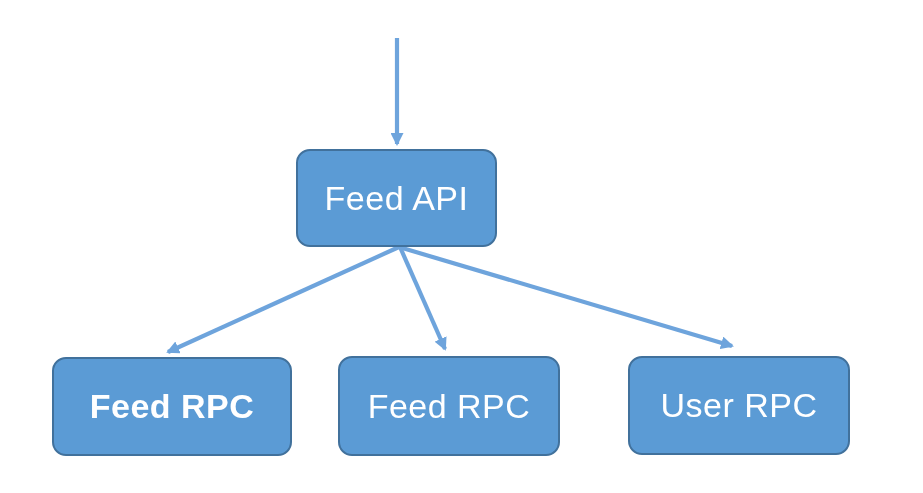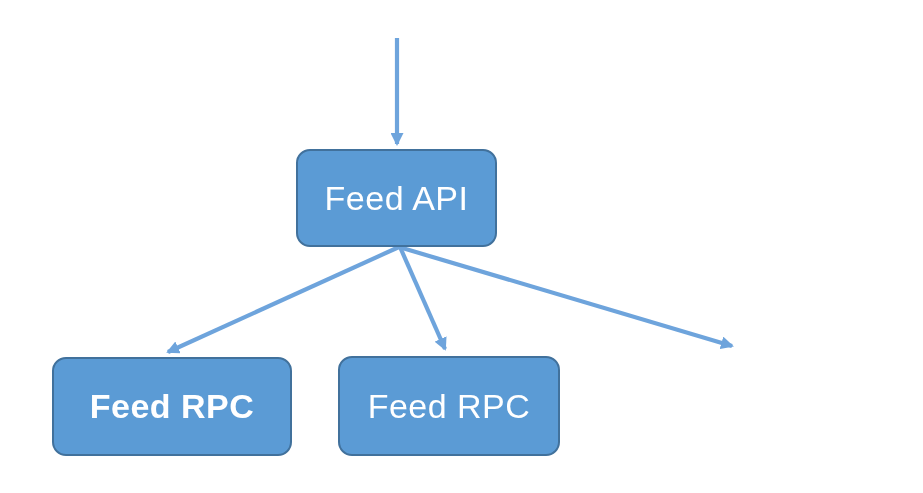--- a/index.html
+++ b/index.html
@@ -85,14 +85,17 @@
   </div>
 
   <div class="node node-feed-rpc">
     <span>Feed RPC</span>
   </div>
 
   <div class="node node-card-rpc">
     <span>Feed RPC</span>
   </div>
 
+  <div class="node node-user-rpc">
+    <span>User RPC</span>
+  </div>
 
 </div>
 
 </body></html>

